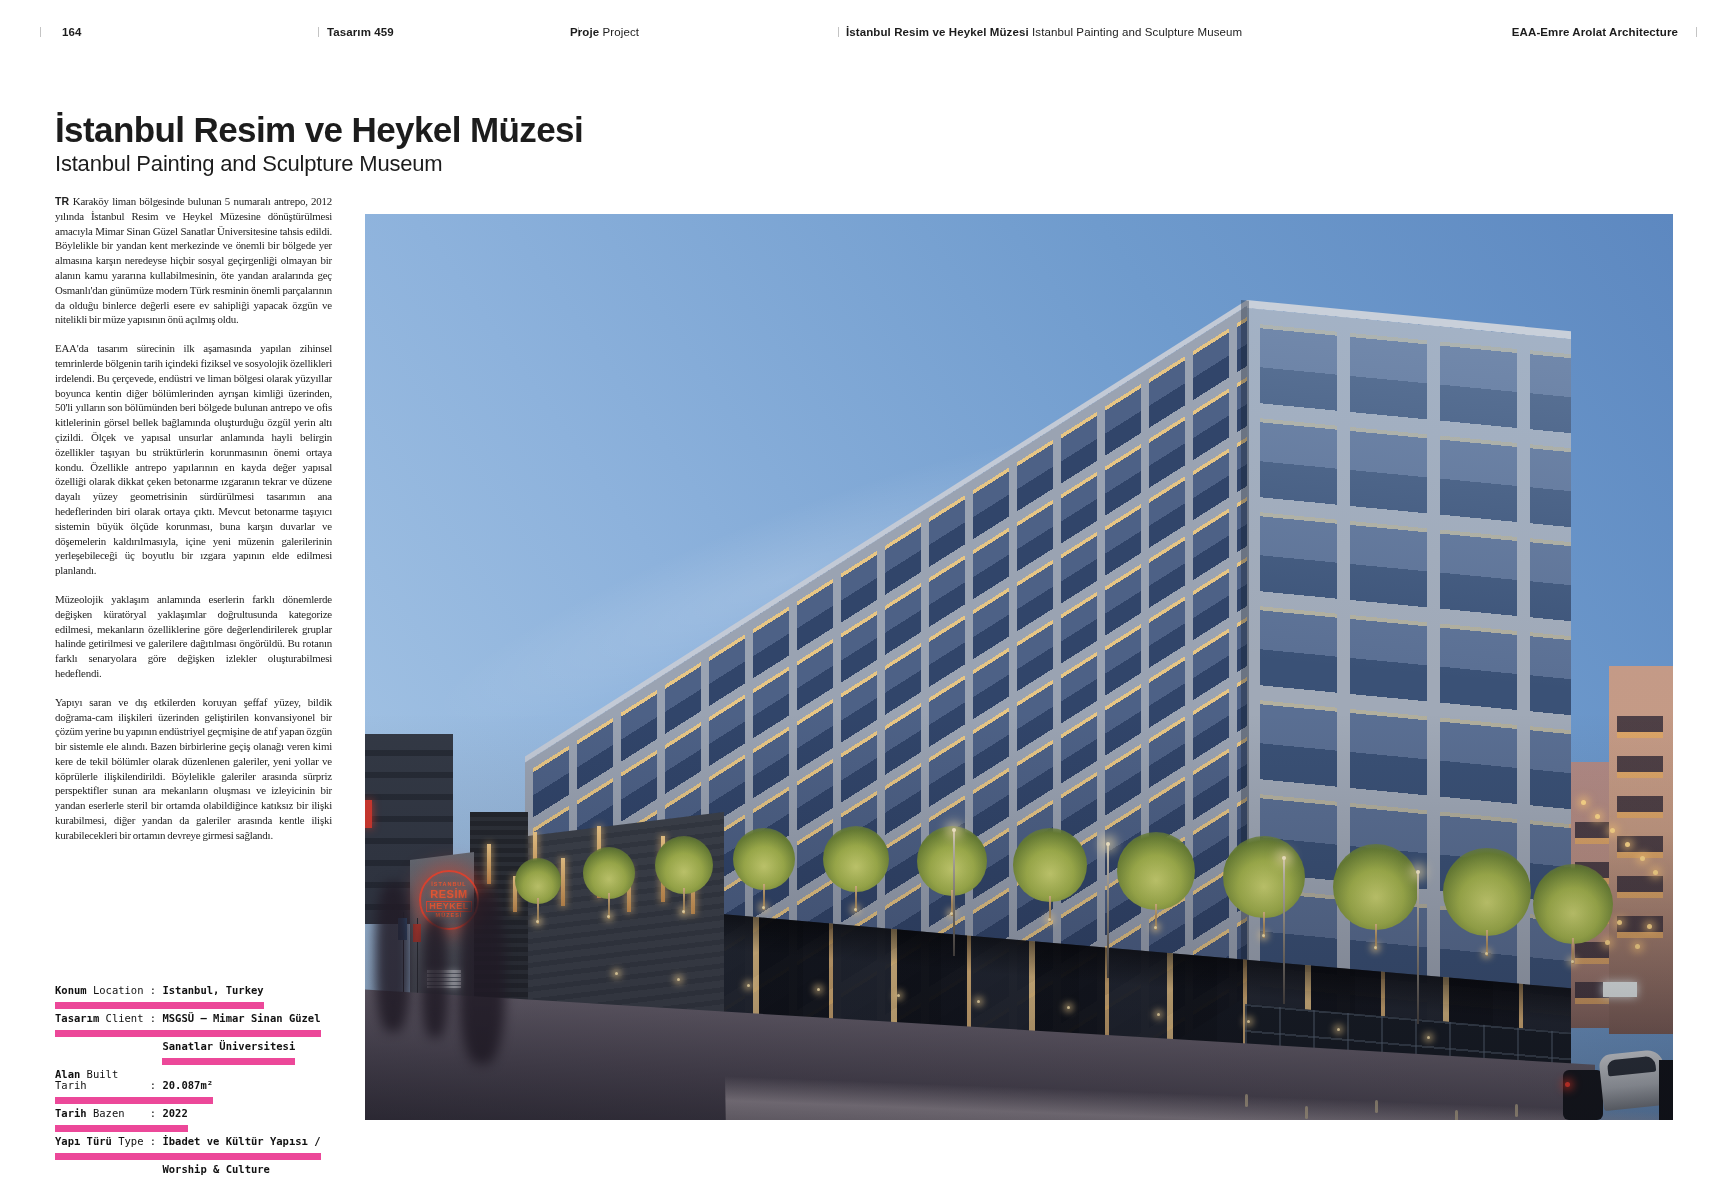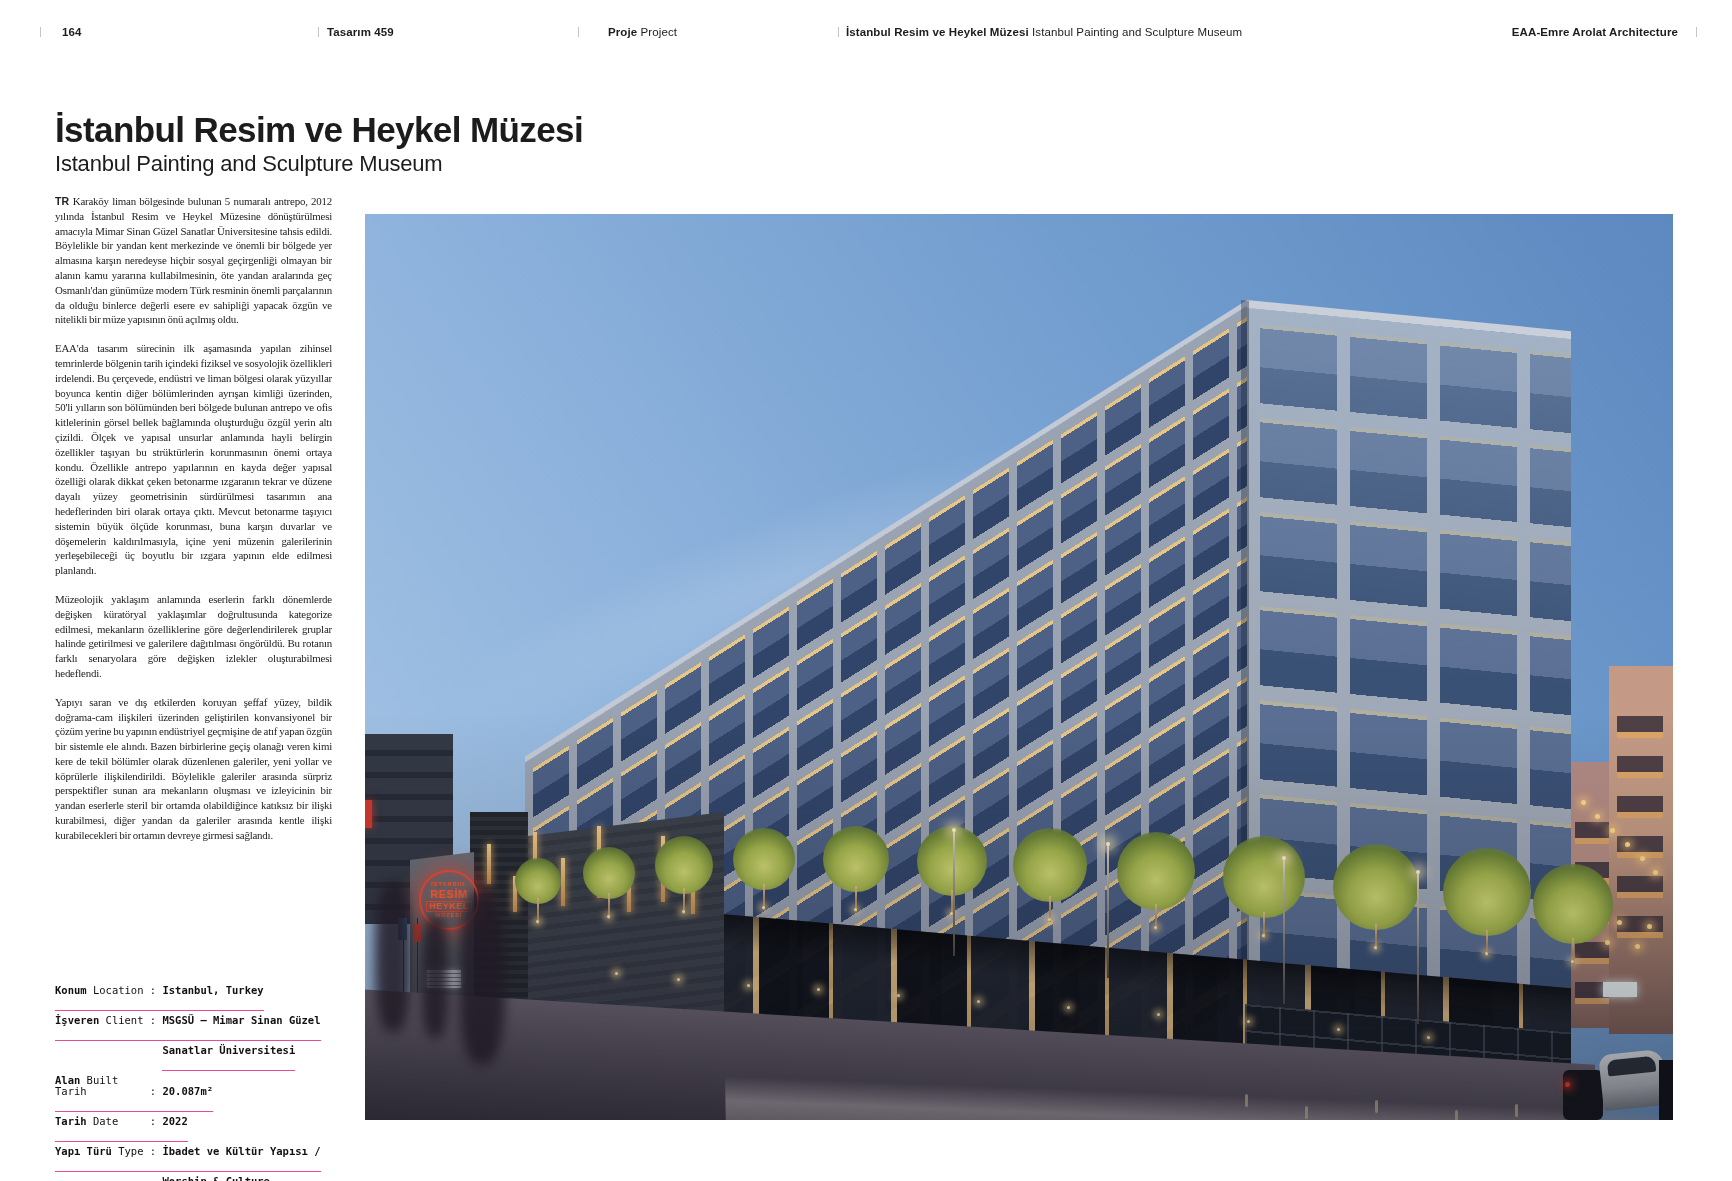--- a/index.html
+++ b/index.html
@@ -15,21 +15,21 @@
   
   .bodycol{position:absolute;left:55px;top:194px;width:277px;
            font-family:"Liberation Serif",serif;font-size:10.9px;line-height:14.8px;
            letter-spacing:-.2px;word-spacing:-.5px;text-align:justify;color:#222;}
   .bodycol p{margin:0 0 14px 0;}
   .langtag{font-family:"Liberation Sans",sans-serif;font-weight:700;font-size:10.5px;letter-spacing:0;}
   
   .infoblk{position:absolute;left:55px;top:985px;font-family:"DejaVu Sans Mono",monospace;
            font-size:10.5px;line-height:11px;color:#111;}
   .info-row{margin-bottom:4px;}
-  .u{display:inline-block;border-bottom:1px solid #ec4899;padding-bottom:14px;}
+  .u{display:inline-block;border-bottom:7px solid #ec4899;padding-bottom:6px;}
   .ilabel{display:inline-block;width:15ch;}
   .ilabel b{font-weight:700;}
   .ival{font-weight:700;}
   .icont{margin-left:17ch;}
   
   .photo{position:absolute;left:365px;top:214px;width:1308px;height:906px;overflow:hidden;
          background:linear-gradient(55deg,#aac8e6 0%,#8db2dc 35%,#6f9bcd 70%,#5d88c0 100%);}
   .photo *{position:absolute;}
   .cloud{width:760px;height:130px;border-radius:50%;transform:rotate(-21deg);
          background:radial-gradient(ellipse at center,rgba(255,255,255,.16),rgba(255,255,255,0) 70%);}
@@ -116,40 +116,40 @@
 <div id="page">
 
   <span class="hdiv" style="left:40px"></span>
   <span class="hdiv" style="left:318px"></span>
   <span class="hdiv" style="left:578px"></span>
   <span class="hdiv" style="left:838px"></span>
   <span class="hdiv" style="left:1696px"></span>
 
   <span class="runhead" style="left:62px"><b>164</b></span>
   <span class="runhead" style="left:327px"><b>Tasarım 459</b></span>
-  <span class="runhead" style="left:608px"><b>Proje</b> <span>Project</span></span>
+  <span class="runhead" style="left:570px"><b>Proje</b> <span>Project</span></span>
   <span class="runhead" style="left:846px"><b>İstanbul Resim ve Heykel Müzesi</b> <span>Istanbul Painting and Sculpture Museum</span></span>
   <span class="runhead" style="right:54px"><b>EAA-Emre Arolat Architecture</b></span>
 
   <div class="title">İstanbul Resim ve Heykel Müzesi</div>
   <div class="subtitle">Istanbul Painting and Sculpture Museum</div>
 
   <div class="bodycol">
       <p><span class="langtag">TR </span>Karaköy liman bölgesinde bulunan 5 numaralı antrepo, 2012 yılında İstanbul Resim ve Heykel Müzesine dönüştürülmesi amacıyla Mimar Sinan Güzel Sanatlar Üniversitesine tahsis edildi. Böylelikle bir yandan kent merkezinde ve önemli bir bölgede yer almasına karşın neredeyse hiçbir sosyal geçirgenliği olmayan bir alanın kamu yararına kullabilmesinin, öte yandan aralarında geç Osmanlı'dan günümüze modern Türk resminin önemli parçalarının da olduğu binlerce değerli esere ev sahipliği yapacak özgün ve nitelikli bir müze yapısının önü açılmış oldu.</p>
       <p>EAA'da tasarım sürecinin ilk aşamasında yapılan zihinsel temrinlerde bölgenin tarih içindeki fiziksel ve sosyolojik özellikleri irdelendi. Bu çerçevede, endüstri ve liman bölgesi olarak yüzyıllar boyunca kentin diğer bölümlerinden ayrışan kimliği üzerinden, 50'li yılların son bölümünden beri bölgede bulunan antrepo ve ofis kitlelerinin görsel bellek bağlamında oluşturduğu özgül yerin altı çizildi. Ölçek ve yapısal unsurlar anlamında hayli belirgin özellikler taşıyan bu strüktürlerin korunmasının önemi ortaya kondu. Özellikle antrepo yapılarının en kayda değer yapısal özelliği olarak dikkat çeken betonarme ızgaranın tekrar ve düzene dayalı yüzey geometrisinin sürdürülmesi tasarımın ana hedeflerinden biri olarak ortaya çıktı. Mevcut betonarme taşıyıcı sistemin büyük ölçüde korunması, buna karşın duvarlar ve döşemelerin kaldırılmasıyla, içine yeni müzenin galerilerinin yerleşebileceği üç boyutlu bir ızgara yapının elde edilmesi planlandı.</p>
       <p>Müzeolojik yaklaşım anlamında eserlerin farklı dönemlerde değişken küratöryal yaklaşımlar doğrultusunda kategorize edilmesi, mekanların özelliklerine göre değerlendirilerek gruplar halinde getirilmesi ve galerilere dağıtılması öngörüldü. Bu rotanın farklı senaryolara göre değişken izlekler oluşturabilmesi hedeflendi.</p>
       <p>Yapıyı saran ve dış etkilerden koruyan şeffaf yüzey, bildik doğrama-cam ilişkileri üzerinden geliştirilen konvansiyonel bir çözüm yerine bu yapının endüstriyel geçmişine de atıf yapan özgün bir sistemle ele alındı. Bazen birbirlerine geçiş olanağı veren kimi kere de tekil bölümler olarak düzenlenen galeriler, yeni yollar ve köprülerle ilişkilendirildi. Böylelikle galeriler arasında sürpriz perspektifler sunan ara mekanların oluşması ve izleyicinin bir yandan eserlerle steril bir ortamda olabildiğince katıksız bir ilişki kurabilmesi, diğer yandan da galeriler arasında kentle ilişki kurabilecekleri bir ortamın devreye girmesi sağlandı.</p>
     </div>
 
   <div class="infoblk">
       <div class="info-row"><span class="u"><span class="ilabel"><b>Konum</b><span> Location</span></span>:&nbsp;<span class="ival">Istanbul, Turkey</span></span></div>
-      <div class="info-row"><span class="u"><span class="ilabel"><b>İşveren</b><span> Client</span></span>:&nbsp;<span class="ival">MSGSÜ – Mimar Sinan Güzel</span></span></div>
+      <div class="info-row"><span class="u"><span class="ilabel"><b>Tasarım</b><span> Client</span></span>:&nbsp;<span class="ival">MSGSÜ – Mimar Sinan Güzel</span></span></div>
       <div class="info-row"><span class="u icont"><span class="ival">Sanatlar Üniversitesi</span></span></div>
       <div class="info-row"><span class="u"><span class="ilabel"><b>Alan</b><span> Built Tarih</span></span>:&nbsp;<span class="ival">20.087m²</span></span></div>
-      <div class="info-row"><span class="u"><span class="ilabel"><b>Tarih</b><span> Date</span></span>:&nbsp;<span class="ival">2022</span></span></div>
+      <div class="info-row"><span class="u"><span class="ilabel"><b>Tarih</b><span> Bazen</span></span>:&nbsp;<span class="ival">2022</span></span></div>
       <div class="info-row"><span class="u"><span class="ilabel"><b>Yapı Türü</b><span> Type</span></span>:&nbsp;<span class="ival">İbadet ve Kültür Yapısı /</span></span></div>
       <div class="info-row"><span class="u icont"><span class="ival">Worship &amp; Culture</span></span></div>
       <div class="info-row"><span class="u"><span class="ilabel"><b>Durum</b><span> Museum</span></span>:&nbsp;<span class="ival">Tamamlandı / Built</span></span></div>
     </div>
 
   <div class="photo">
     <div class="cloud" style="left:40px;top:300px"></div>
     <div class="cloud" style="left:220px;top:470px;opacity:.7"></div>
 
     <div class="pink1">

